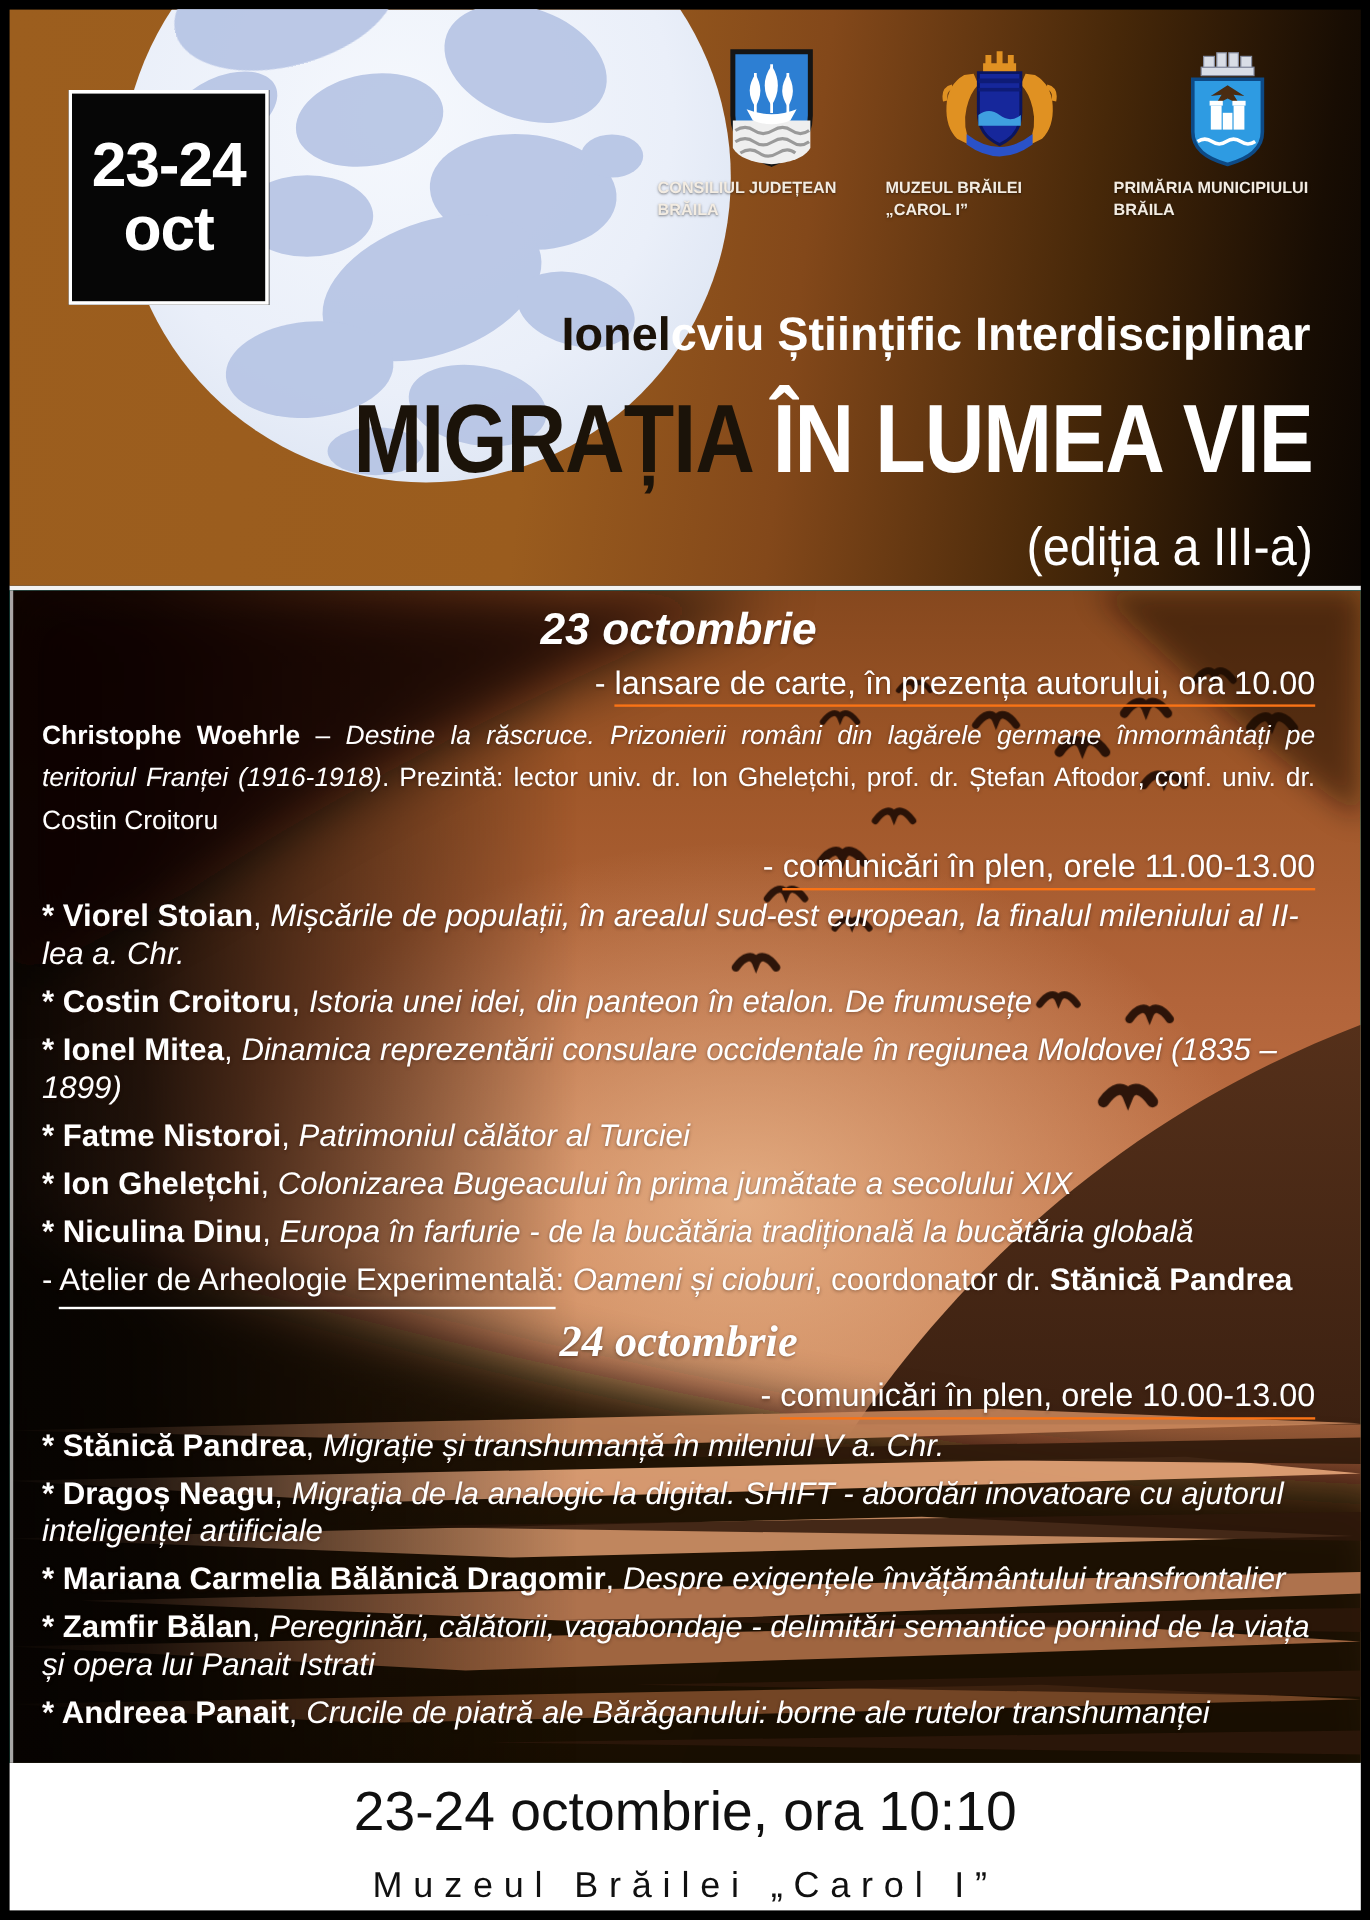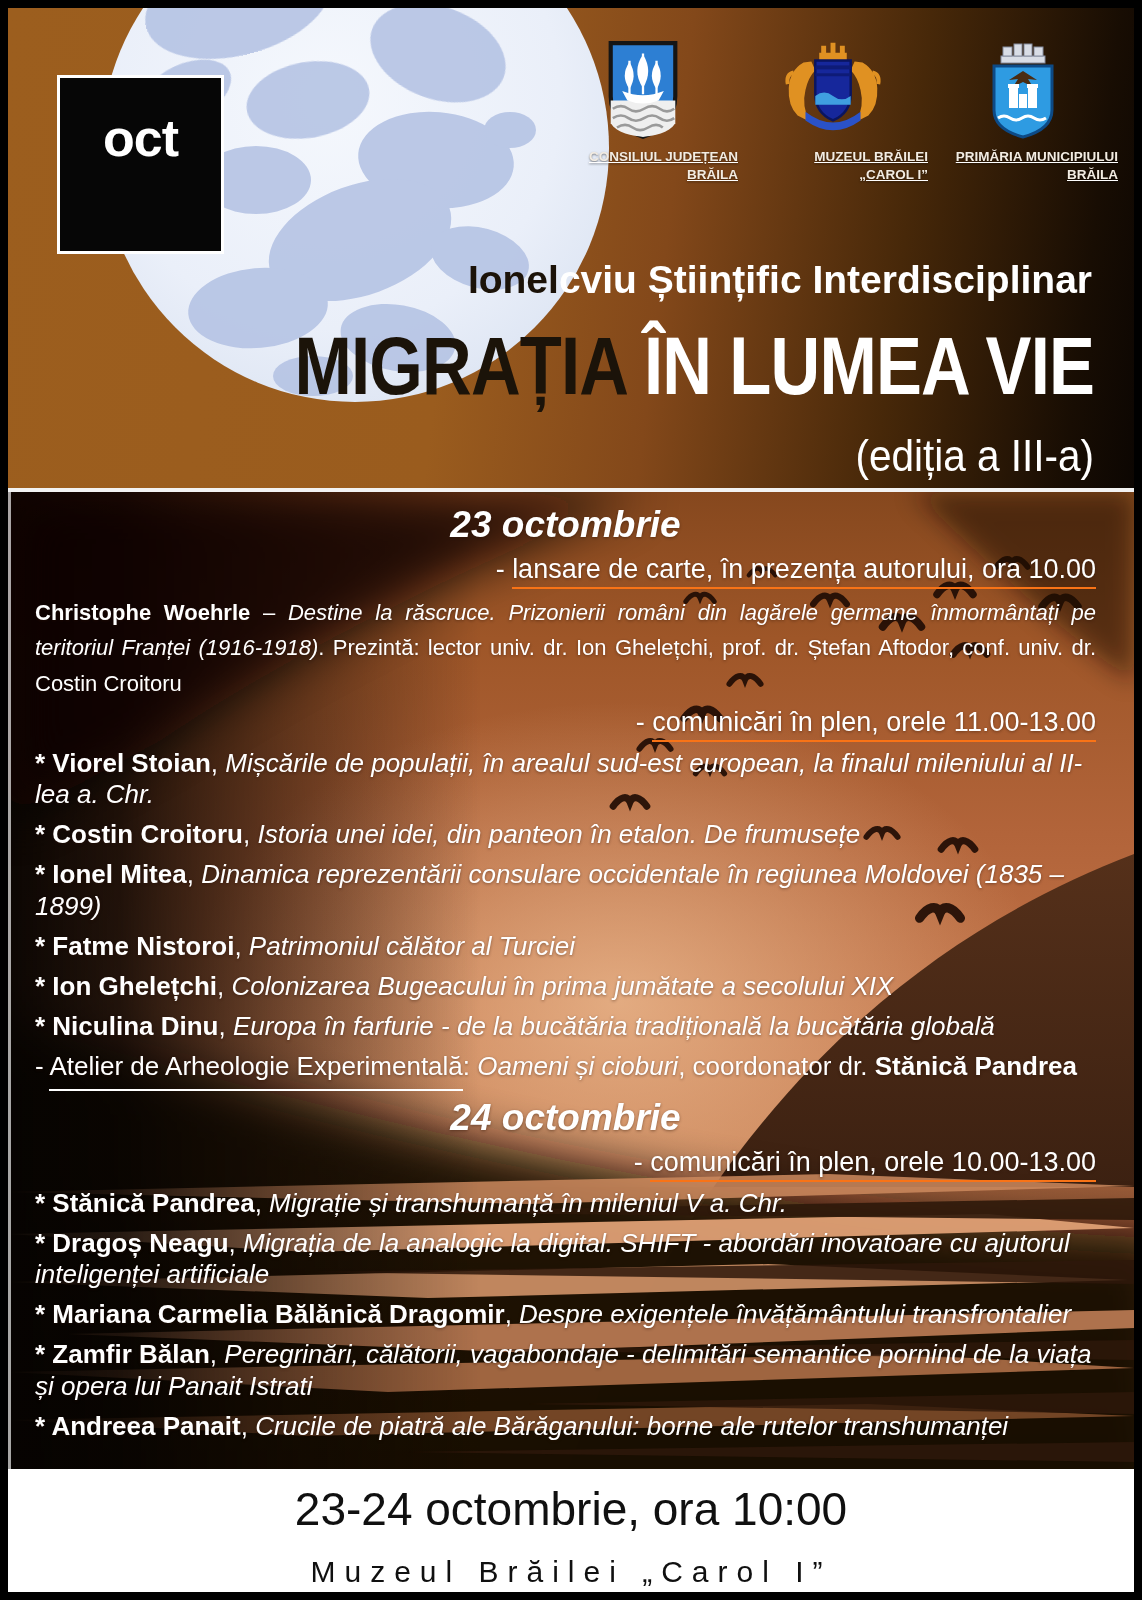--- a/index.html
+++ b/index.html
@@ -15,21 +15,21 @@
     background:linear-gradient(97deg,#9c5e1e 0%,#9a5c1e 40%,#83481a 58%,#472809 78%,#180d03 94%,#0c0602 100%);
   }
   .header-art{position:absolute;inset:0;}
   .date-badge{
     position:absolute;left:49px;top:67px;width:167px;height:179px;
     background:#060606;border:3px solid #fff;
     text-align:center;font-weight:700;line-height:1.02;
     padding-top:34px;font-size:52px;letter-spacing:-1px;color:#fff;
   }
   .logos{position:absolute;top:30px;right:16px;display:flex;}
-  .logo{width:190px;text-align:right;text-decoration:underline;}
+  .logo{width:190px;text-align:left;}
   .logo .crest{height:102px;display:flex;align-items:flex-end;justify-content:center;}
   .logo .lbl{margin-top:8px;font-size:13.5px;font-weight:700;line-height:1.3;color:#f3ece2;text-shadow:0 1px 2px rgba(0,0,0,.5);}
   .subtitle{
     position:absolute;top:250px;left:160px;right:42px;text-align:right;
     font-size:39px;font-weight:700;letter-spacing:0;white-space:nowrap;
   }
   .subtitle .dk{color:#1b1208;}
   .main-title{
     position:absolute;top:318px;left:0;right:40px;text-align:right;
     font-size:81px;font-weight:700;line-height:1;white-space:nowrap;
@@ -48,21 +48,21 @@
   .scene{position:absolute;inset:0;z-index:0;}
   .content-text{position:relative;z-index:2;padding:8px 38px 0 27px;text-shadow:0 1px 3px rgba(40,15,5,.45);}
   h2.day{font-size:37px;font-style:italic;font-weight:700;text-align:center;margin:4px 0 4px;letter-spacing:0;}
   .right-line{text-align:right;font-size:27px;margin:2px 0 6px;line-height:1.45;}
   .right-line .u{border-bottom:2px solid #f97316;padding-bottom:3px;}
   .book{font-size:22px;line-height:1.6;text-align:justify;margin:4px 0 2px;}
   .book i{font-style:italic;}
   .talk{font-size:26px;line-height:1.2;margin:0 0 9px;}
   .talk i{font-style:italic;font-weight:400;}
   .talk .u{border-bottom:2px solid #fff;padding-bottom:8px;}
-  .day2-block h2.day{margin-top:14px;}
+  .day2-block h2.day{margin-top:14px;font-family:Liberation Serif, serif;}
   
   .footer{height:123px;background:#fff;color:#101010;text-align:center;text-shadow:none;}
   .f1{font-size:46px;padding-top:13px;letter-spacing:0;}
   .f2{font-size:30px;letter-spacing:9px;margin-top:19px;}
 </style>
 </head>
 <body>
 
 <div class="poster">
 
@@ -89,20 +89,21 @@
         <ellipse cx="472" cy="250" rx="50" ry="30" transform="rotate(15 472 250)"></ellipse>
         <ellipse cx="250" cy="300" rx="70" ry="40" transform="rotate(-5 250 300)"></ellipse>
         <ellipse cx="390" cy="330" rx="58" ry="33" transform="rotate(10 390 330)"></ellipse>
         <ellipse cx="178" cy="84" rx="48" ry="28" transform="rotate(-25 178 84)"></ellipse>
         <ellipse cx="502" cy="122" rx="26" ry="18"></ellipse>
         <ellipse cx="305" cy="368" rx="40" ry="20"></ellipse>
       </g>
     </svg>
 
     <div class="date-badge">
+      <div>23-24</div>
       <div>oct</div>
     </div>
 
     <div class="logos">
       <div class="logo">
         <div class="crest">
           <svg width="86" height="100" viewBox="0 0 70 96">
             <path d="M4 3 H66 V54 C66 74 52 87 35 93 C18 87 4 74 4 54 Z" fill="#2d7fd3" stroke="#151515" stroke-width="4"></path>
             <g>
               <path d="M4 58 H66 V80 C60 90 45 92 35 93 C25 92 10 90 4 80 Z" fill="#efefef"></path>
@@ -288,16 +289,16 @@
         <div class="talk"><b><span>* </span><span>Dragoș Neagu</span></b><span>, </span><i>Migrația de la analogic la digital. SHIFT - abordări inovatoare cu ajutorul inteligenței artificiale</i></div>
         <div class="talk"><b><span>* </span><span>Mariana Carmelia Bălănică Dragomir</span></b><span>, </span><i>Despre exigențele învățământului transfrontalier</i></div>
         <div class="talk"><b><span>* </span><span>Zamfir Bălan</span></b><span>, </span><i>Peregrinări, călătorii, vagabondaje - delimitări semantice pornind de la viața și opera lui Panait Istrati</i></div>
         <div class="talk"><b><span>* </span><span>Andreea Panait</span></b><span>, </span><i>Crucile de piatră ale Bărăganului: borne ale rutelor transhumanței</i></div>
 
       </div>
     </div>
   </div>
 
   <div class="footer">
-    <div class="f1">23-24 octombrie, ora 10:00</div>
+    <div class="f1">23-24 octombrie, ora 10:10</div>
     <div class="f2">Muzeul Brăilei „Carol I”</div>
   </div>
 </div>
 
 </body></html>

